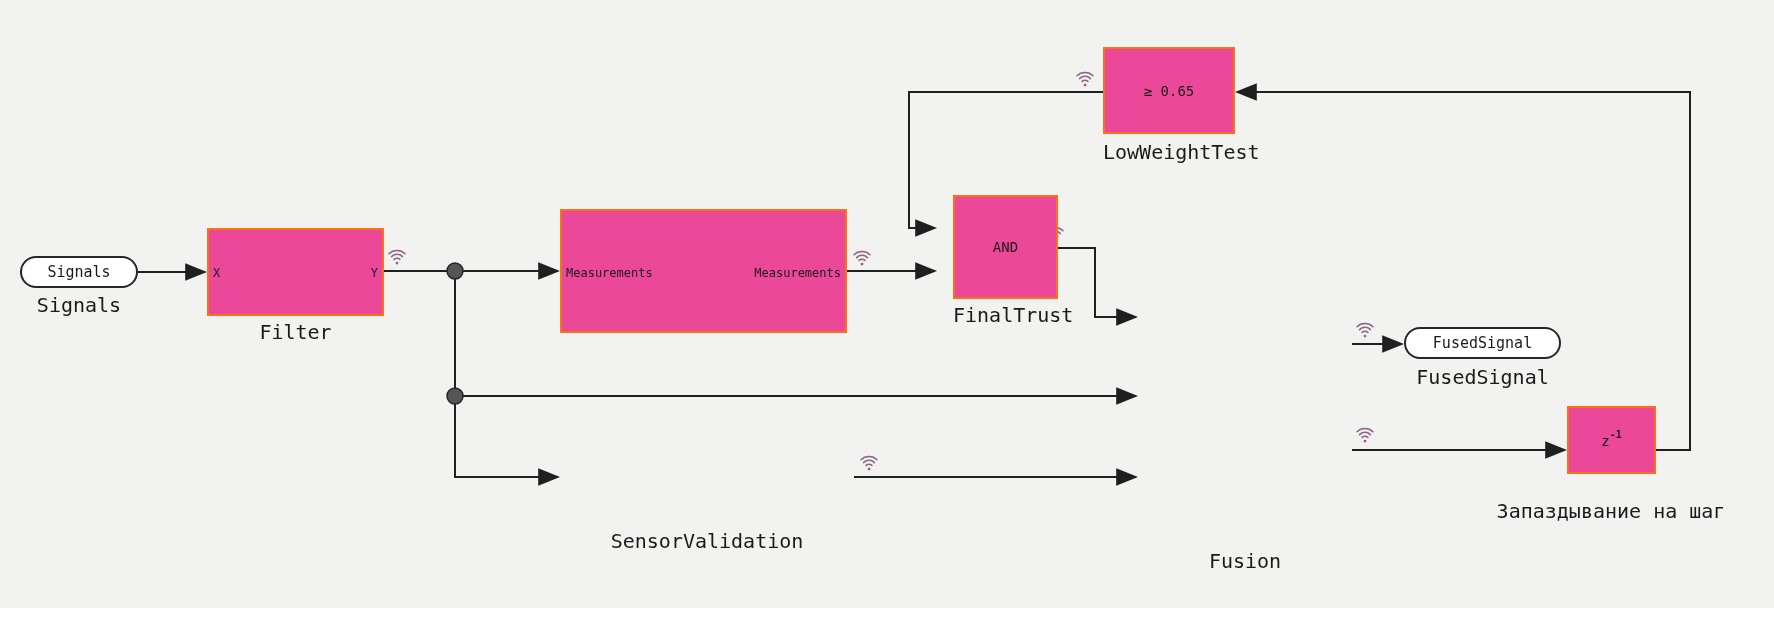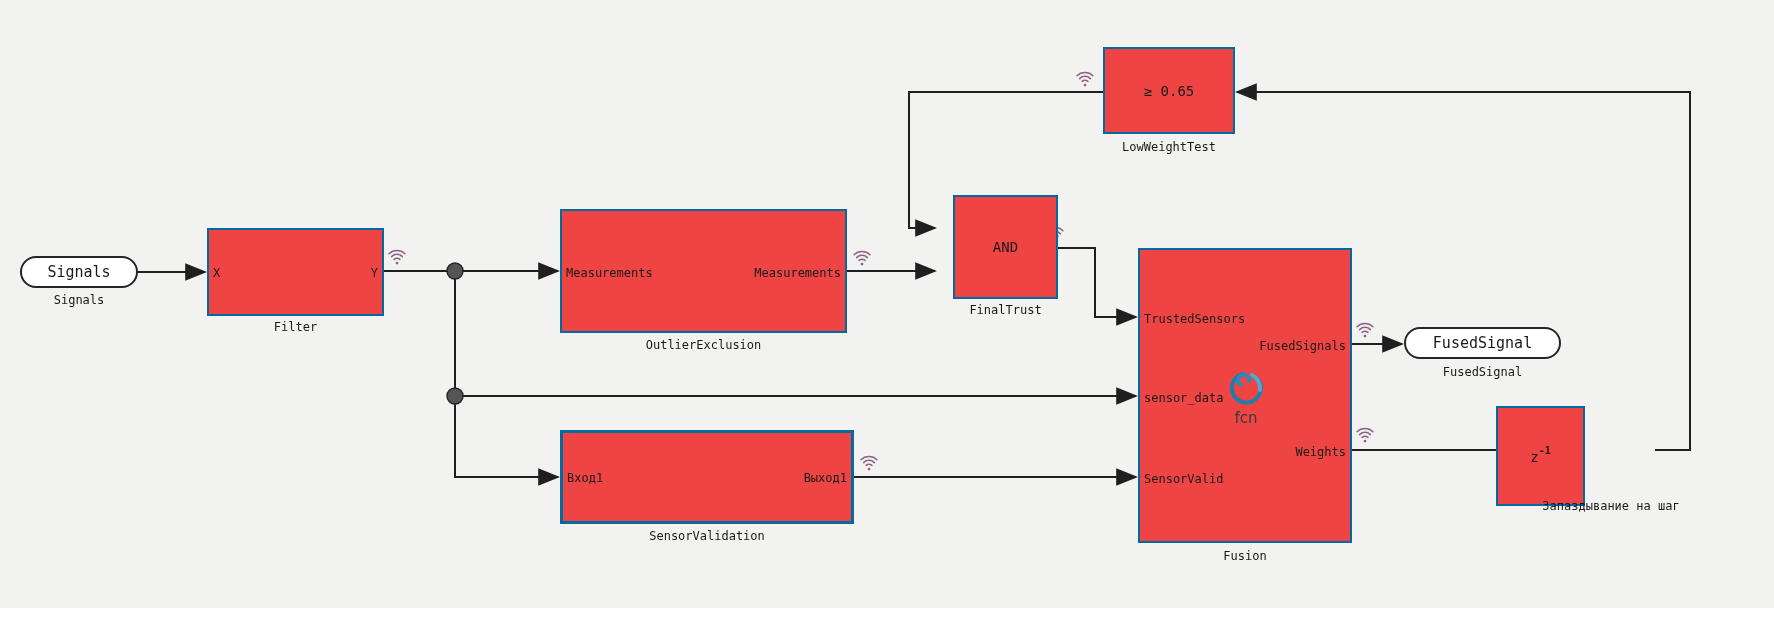--- a/index.html
+++ b/index.html
@@ -4,32 +4,32 @@
 <style>
   html,body{margin:0;padding:0;background:#e8e8e8;}
   #canvas{
     position:relative;width:1774px;height:620px;overflow:hidden;
     background:#f2f2f1;
     font-family:"DejaVu Sans Mono","Liberation Mono",monospace;
     color:#1a1a1a;
   }
   #wires{position:absolute;left:0;top:0;z-index:1;}
   .block{
-    position:absolute;background:#ef4444;border:2px solid #0369a1;
+    position:absolute;background:#ec4899;border:2px solid #f97316;
     box-sizing:border-box;z-index:2;
   }
   .block.thick{border-width:3px;}
   .oval{
     position:absolute;background:#ffffff;border:2px solid #262626;
     border-radius:17px;box-sizing:border-box;z-index:2;
     display:flex;align-items:center;justify-content:center;
     font-size:15px;
   }
   .blocklabel{
-    position:absolute;text-align:center;font-size:12px;z-index:2;
+    position:absolute;text-align:center;font-size:20px;z-index:2;
     white-space:nowrap;
   }
   .portlabel{
     position:absolute;font-size:12px;white-space:nowrap;
     transform:translateY(-50%);z-index:3;
   }
   .portlabel.right{text-align:right;}
   .centertext{
     position:absolute;left:0;right:0;top:50%;transform:translateY(-50%);
     text-align:center;font-size:14px;
@@ -110,63 +110,41 @@
   <div class="block" style="left:207px;top:228px;width:177px;height:88px;">
     <span class="portlabel" style="left:4px;top:43px;">X</span>
     <span class="portlabel right" style="right:4px;top:43px;">Y</span>
   </div>
   <div class="blocklabel" style="left:207px;top:320px;width:177px;">Filter</div>
 
   <div class="block" style="left:560px;top:209px;width:287px;height:124px;padding-left:26px;">
     <span class="portlabel" style="left:4px;top:62px;">Measurements</span>
     <span class="portlabel right" style="right:4px;top:62px;">Measurements</span>
   </div>
-  <div class="blocklabel" style="left:560px;top:338px;width:287px;">OutlierExclusion</div>
 
-  <div class="block thick" style="left:560px;top:430px;width:294px;height:94px;">
-    <span class="portlabel" style="left:4px;top:45px;">Вход1</span>
-    <span class="portlabel right" style="right:4px;top:45px;">Выход1</span>
-  </div>
   <div class="blocklabel" style="left:560px;top:529px;width:294px;">SensorValidation</div>
 
   <div class="block" style="left:937px;top:195px;width:105px;height:104px;margin-left:16px;">
     <div class="centertext">AND</div>
   </div>
   <div class="blocklabel" style="left:937px;top:303px;width:105px;margin-left:16px;">FinalTrust</div>
 
   <div class="block" style="left:1103px;top:47px;width:132px;height:87px;">
     <div class="centertext">≥ 0.65</div>
   </div>
   <div class="blocklabel" style="left:1103px;top:140px;width:132px;">LowWeightTest</div>
 
-  <div class="block" style="left:1138px;top:248px;width:214px;height:295px;">
-    <span class="portlabel" style="left:4px;top:69px;">TrustedSensors</span>
-    <span class="portlabel" style="left:4px;top:148px;">sensor_data</span>
-    <span class="portlabel" style="left:4px;top:229px;">SensorValid</span>
-    <span class="portlabel right" style="right:4px;top:96px;">FusedSignals</span>
-    <span class="portlabel right" style="right:4px;top:202px;">Weights</span>
-    <div class="fcnwrap">
-      <svg width="40" height="40" viewBox="-20 -20 40 40">
-        <g fill="none" stroke-linecap="round" stroke-width="4">
-          <path d="M-3,-14 A14.5 14.5 0 1 0 13,-7" stroke="#1f7cab"></path>
-          <path d="M6,-13 A14.5 14.5 0 0 1 14,2" stroke="#47abd6"></path>
-          <path d="M-5,-3 A5.5 5.5 0 1 1 3,-7" stroke="#2a8ab8"></path>
-        </g>
-      </svg>
-      <span class="fcnlabel">fcn</span>
-    </div>
-  </div>
   <div class="blocklabel" style="left:1138px;top:549px;width:214px;">Fusion</div>
 
   <div class="oval" style="left:1404px;top:327px;width:157px;height:32px;">
     <span>FusedSignal</span>
   </div>
   <div class="blocklabel" style="left:1404px;top:365px;width:157px;">FusedSignal</div>
 
-  <div class="block" style="left:1496px;top:406px;width:89px;height:100px;">
+  <div class="block" style="left:1567px;top:406px;width:89px;height:68px;">
     <div class="centertext delaytext">
       <span>z</span><sup>-1</sup>
     </div>
   </div>
   <div class="blocklabel" style="left:1477px;top:499px;width:268px;">Запаздывание на шаг</div>
 
   <div id="bottomstrip"></div>
 </div>
 
 </body></html>

